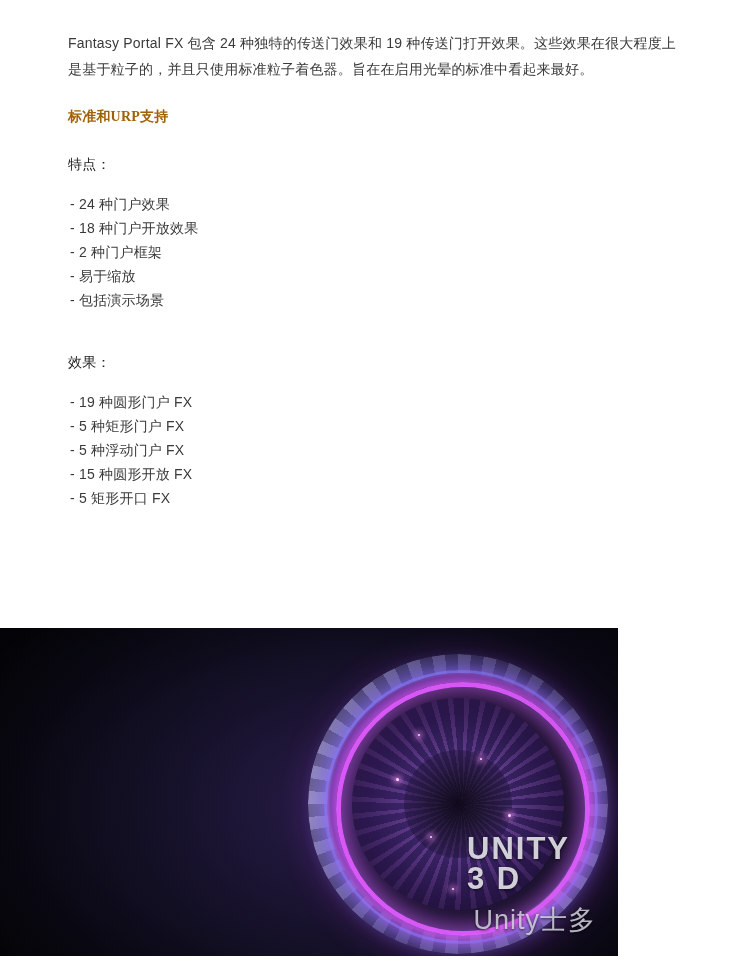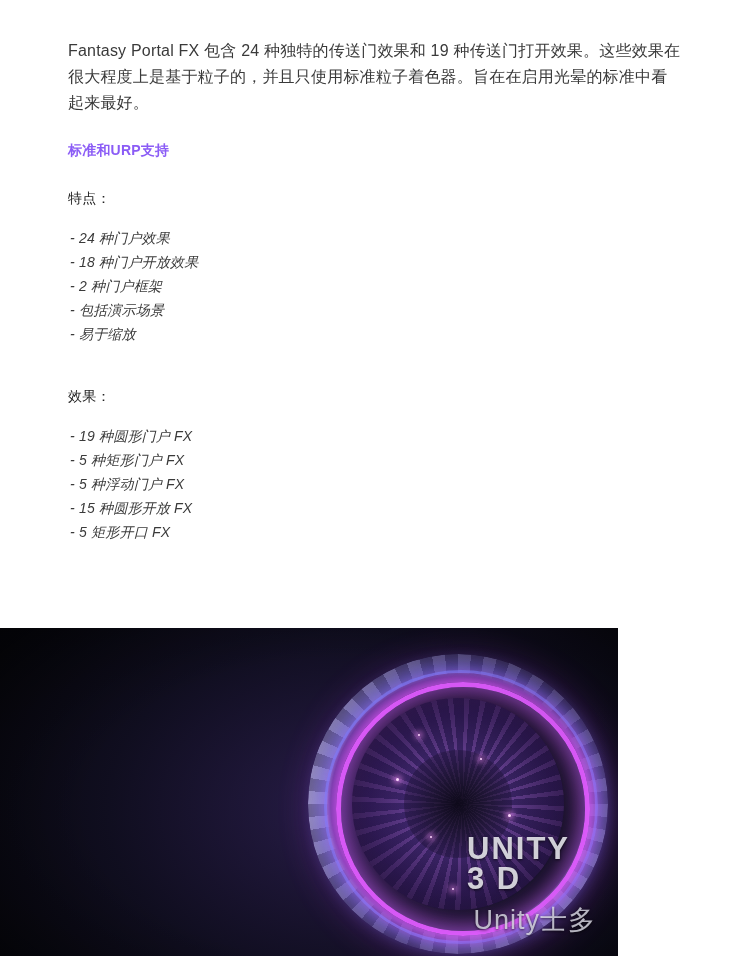--- a/index.html
+++ b/index.html
@@ -19,45 +19,45 @@
     width: 750px;
     height: 960px;
     position: relative;
     background: #ffffff;
   }
   .text-block {
     padding: 30px 68px 0 68px;
     box-sizing: border-box;
   }
   .intro {
-    font-size: 16px;
+    font-size: 14px;
     line-height: 26px;
     color: #3a3a3a;
-    margin: 8px 0 26px 0;
+    margin: 0 0 26px 0;
     letter-spacing: 0.2px;
   }
   .subhead {
     font-size: 14px;
     font-weight: bold;
-    color: #8b5cf6;
+    color: #a16207;
     margin: 0 0 22px 0;
     letter-spacing: 0.2px;
+    font-family: Liberation Serif, serif;
   }
   .section-title {
     font-size: 14px;
     font-weight: normal;
     color: #222222;
     margin: 0 0 18px 0;
     letter-spacing: 0.2px;
   }
   .list {
     list-style: none;
     margin: 0 0 24px 0;
     padding: 0 0 0 2px;
-    font-style: italic;
   }
   .list li {
     font-size: 14px;
     line-height: 24px;
     color: #3a3a3a;
     letter-spacing: 0.2px;
   }
   .spacer-small { height: 8px; }
   .spacer-mid { height: 18px; }
 
@@ -200,22 +200,22 @@
     <p class="subhead">标准和URP支持</p>
 
     <div class="spacer-small"></div>
 
     <p class="section-title">特点：</p>
 
     <ul class="list">
       <li>- 24 种门户效果</li>
       <li>- 18 种门户开放效果</li>
       <li>- 2 种门户框架</li>
+      <li>- 易于缩放</li>
       <li>- 包括演示场景</li>
-      <li>- 易于缩放</li>
     </ul>
 
     <div class="spacer-mid"></div>
 
     <p class="section-title">效果：</p>
 
     <ul class="list">
       <li>- 19 种圆形门户 FX</li>
       <li>- 5 种矩形门户 FX</li>
       <li>- 5 种浮动门户 FX</li>

